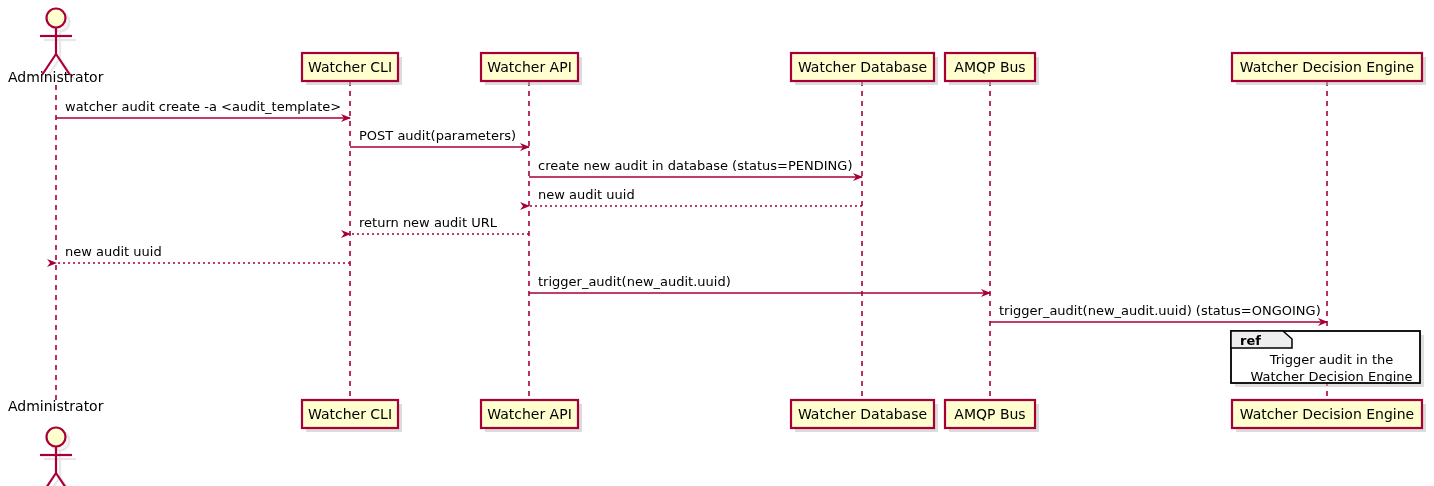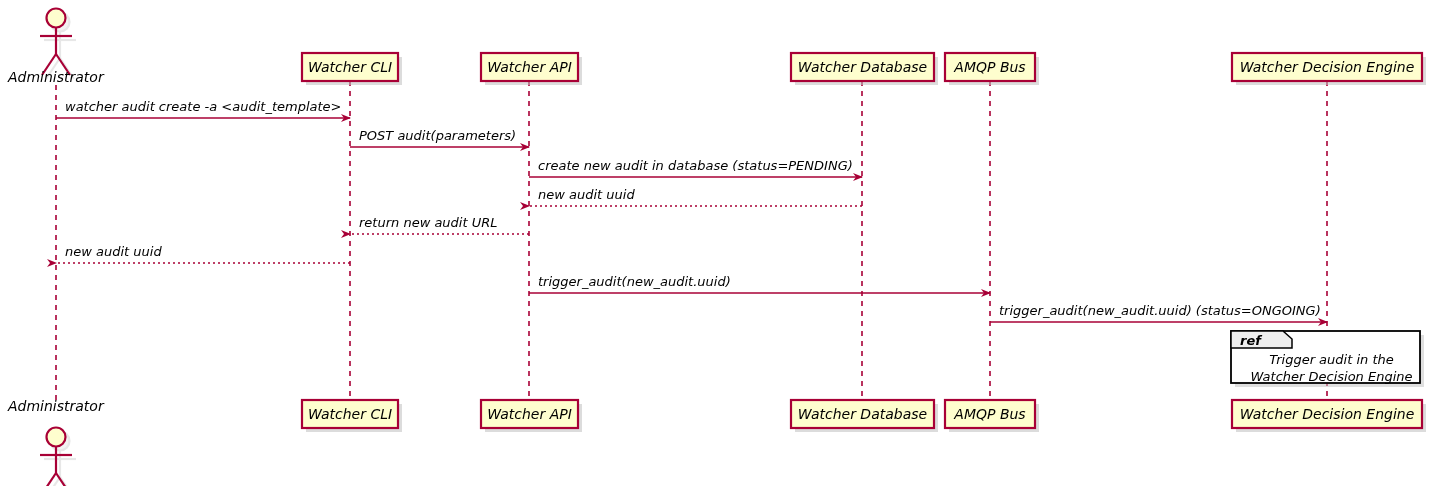--- a/index.html
+++ b/index.html
@@ -9,21 +9,20 @@
   }
   body {
     font-family: "DejaVu Sans", sans-serif;
   }
   #canvas {
     position: relative;
     width: 1434px;
     height: 486px;
     background: #FFFFFF;
     overflow: hidden;
-    font-style: italic;
   }
   svg.diagram {
     position: absolute;
     left: 0;
     top: 0;
     width: 1434px;
     height: 486px;
   }
   .part-label, .msg-label, .actor-label, .ref-kw, .ref-line {
     font-family: "DejaVu Sans", sans-serif;

